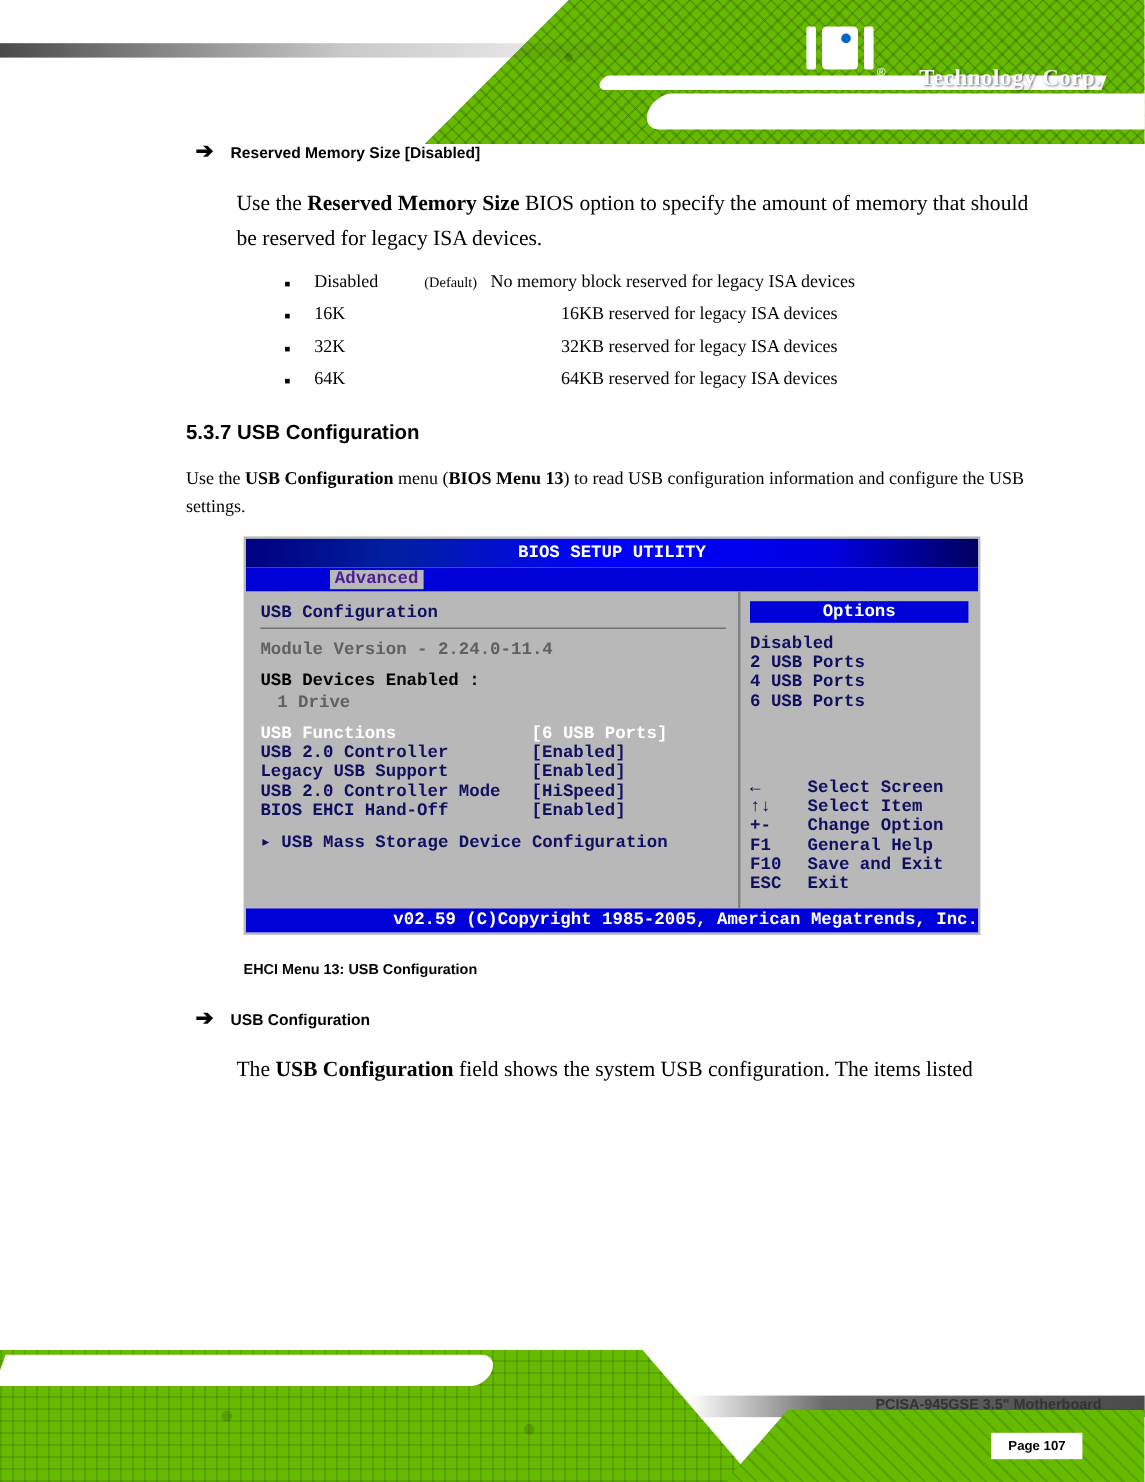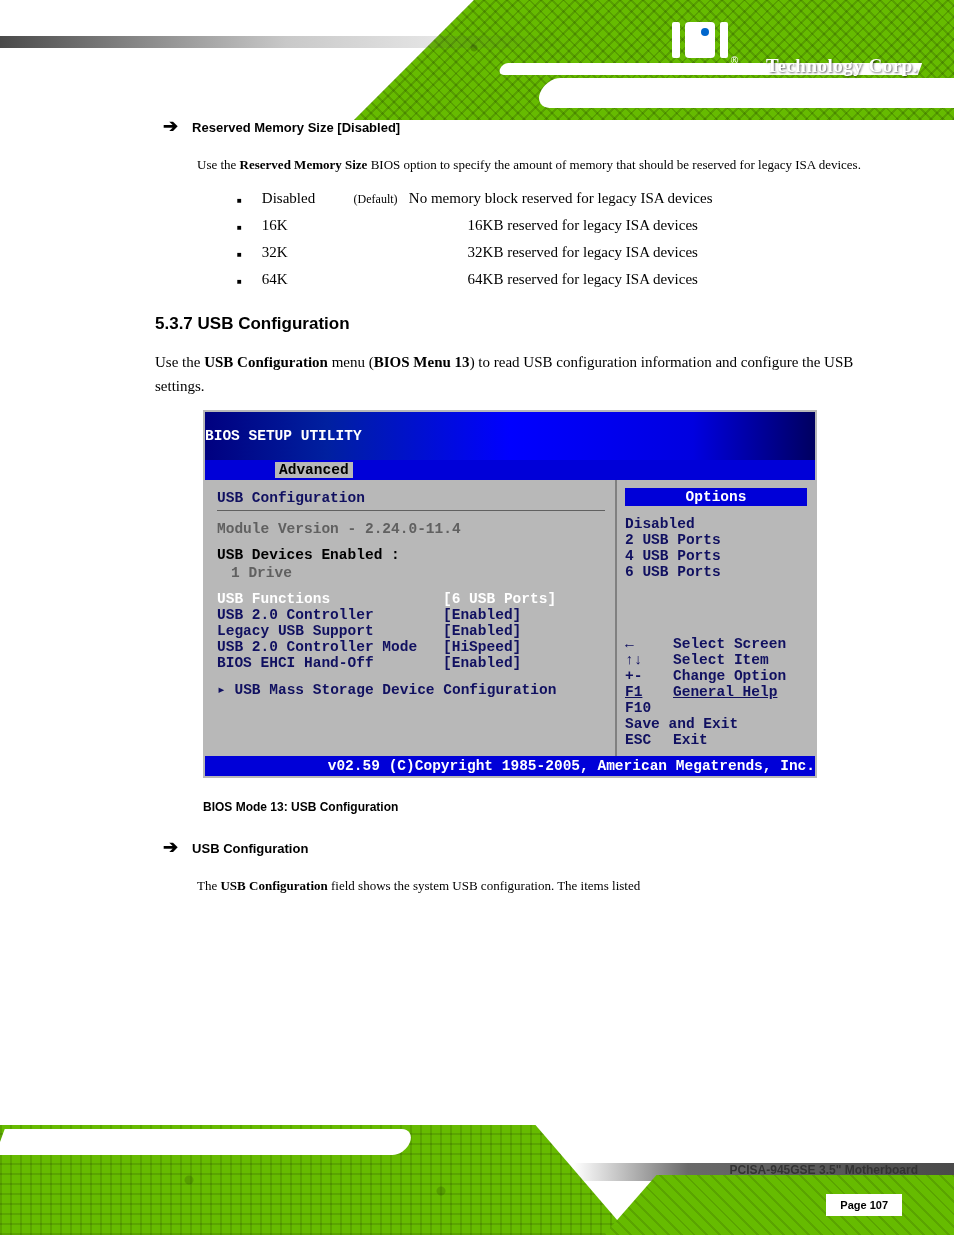--- a/index.html
+++ b/index.html
@@ -14,32 +14,32 @@
 .logo-mark{display:flex;align-items:flex-end;gap:5px;margin-right:6px}
 .logo-i,.logo-i2{width:8px;height:36px;background:#fff;border-radius:2px}
 .logo-e{width:30px;height:36px;background:#fff;border-radius:4px;position:relative}
 .logo-e::before{content:"";position:absolute;top:6px;right:6px;width:8px;height:8px;background:#0066cc;border-radius:50%}
 .logo-r{position:absolute;top:55px;right:216px;z-index:5;font-size:10px;color:#fff}
 .logo-txt{position:absolute;top:55px;right:36px;font-family:Liberation Serif, serif;font-size:19px;color:#fff;font-weight:900;letter-spacing:0.5px;z-index:5;text-shadow:1px 1px 2px rgba(0,0,0,0.6)}
 .content{position:absolute;top:115px;left:163px;right:90px}
 .arrow{font-size:18px;font-weight:bold;margin-right:14px}
 .item-row{display:flex;align-items:baseline;margin-bottom:18px}
 .item-label{font-family:Verdana,sans-serif;font-weight:bold;font-size:13px;min-width:175px}
-.desc-intro{font-family:'Times New Roman',serif;font-size:13px;margin:18px 0 14px 34px;line-height:1.6}
+.desc-intro{font-family:'Times New Roman',serif;font-size:18px;margin:18px 0 14px 34px;line-height:1.6}
 .sub-list{margin-left:74px}
 .sub-item{display:flex;align-items:baseline;margin-bottom:10px}
 .sq{font-size:8px;margin-right:20px;margin-top:4px}
 .sub-txt{font-family:'Times New Roman',serif;font-size:15px}
 .sect-heading{font-family:Verdana,sans-serif;font-weight:bold;font-size:17px;margin:26px 0 16px -8px}
 .sect-intro{font-family:'Times New Roman',serif;font-size:15px;margin:0 0 12px -8px;line-height:1.6}
 .bold{font-weight:bold}
 .bios{width:614px;margin-left:40px;border:2px solid #b8b8b8;font-family:'Courier New',monospace;font-size:14.5px;font-weight:bold}
-.bios-title{background:linear-gradient(90deg,#000080 0%,#0020a0 20%,#0000ff 50%,#0000e0 80%,#000060 100%);color:#fff;padding:16px 0}
+.bios-title{background:linear-gradient(90deg,#000080 0%,#0020a0 20%,#0000ff 50%,#0000e0 80%,#000060 100%);color:#fff;text-align:center;padding:4px 0}
 .bios-tabs{background:#0000d8;padding:2px 0 2px 70px}
-.bios-tab{background:#b8b8b8;color:#000000;padding:0 4px}
+.bios-tab{background:#b8b8b8;color:#4c1d95;padding:0 4px}
 .bios-body{display:flex;background:#b8b8b8}
 .bios-left{flex:1;padding:10px 10px 46px 12px;border-right:2px solid #808080}
 .bios-right{width:198px;padding:8px 8px 8px 8px}
 .bios-h{color:#101060;margin-bottom:4px}
 .bios-hr{border:none;border-top:1.5px solid #606060;margin-bottom:10px}
 .bios-gray{color:#606060;margin-bottom:10px}
 .bios-black{color:#000;margin-bottom:2px}
 .bios-drive{color:#606060;margin-bottom:10px;padding-left:14px}
 .bios-row{display:flex;color:#101060}
 .bios-row.white{color:#fff}
@@ -166,39 +166,39 @@
               <span>Select Screen</span>
             </div>
             <div class="bios-nav" style="margin-top: 0px;">
               <span class="k">↑↓</span>
               <span>Select Item</span>
             </div>
             <div class="bios-nav" style="margin-top: 0px;">
               <span class="k">+-</span>
               <span>Change Option</span>
             </div>
-            <div class="bios-nav" style="margin-top: 0px; text-decoration: underline;">
+            <div class="bios-nav" style="margin-top: 0px;">
               <span class="k">F1</span>
               <span>General Help</span>
             </div>
-            <div class="bios-nav" style="margin-top: 0px; flex-direction: column;">
+            <div class="bios-nav" style="margin-top: 0px;">
               <span class="k">F10</span>
               <span>Save and Exit</span>
             </div>
             <div class="bios-nav" style="margin-top: 0px;">
               <span class="k">ESC</span>
               <span>Exit</span>
             </div>
           </div>
       </div>
     </div>
     <div class="bios-footer">v02.59 (C)Copyright 1985-2005, American Megatrends, Inc.</div>
   </div>
 
-  <div class="fig-caption">BIOS Mode 13: USB Configuration</div>
+  <div class="fig-caption">EHCI Menu 13: USB Configuration</div>
 
   <div class="item-row">
     <span class="arrow">➔</span>
     <span class="item-label">USB Configuration</span>
   </div>
 
   <div class="desc-intro">
     <span>The </span><span class="bold">USB Configuration</span><span> field shows the system USB configuration. The items listed</span>
   </div>
 

